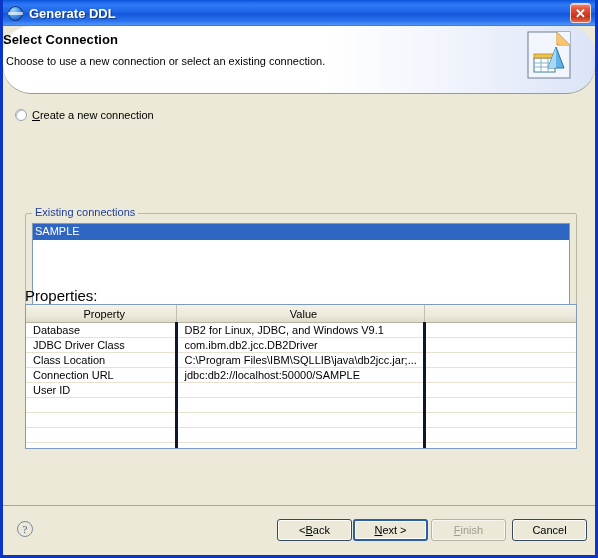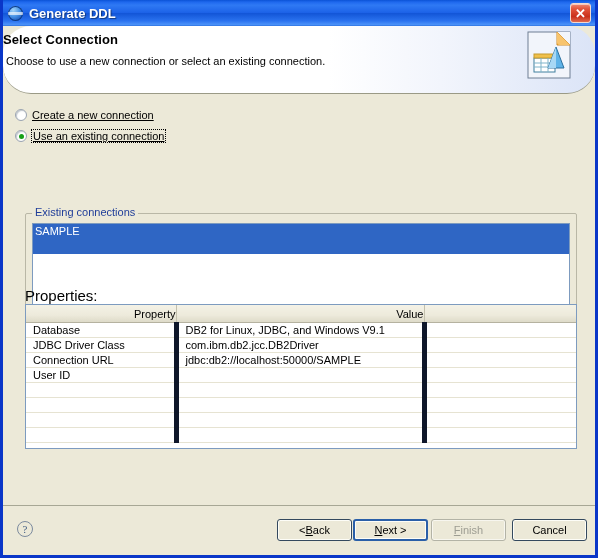--- a/index.html
+++ b/index.html
@@ -51,21 +51,21 @@
     padding:6px 0 0 0;
     border-radius:28px;
   }
   .header h1{margin:0;font-size:13px;font-weight:bold;color:#000;letter-spacing:.1px;}
   .header p{margin:8px 0 0 3px;font-size:11px;color:#000;}
   .header-icon{
     position:absolute;right:23px;top:5px;width:45px;height:49px;
   }
   
   .content{
-    position:relative;padding:0;height:405px;box-sizing:border-box;background:#ece9d8;text-decoration:underline;
+    position:relative;padding:0;height:405px;box-sizing:border-box;background:#ece9d8;
   }
   .radio-row{display:flex;align-items:center;height:17px;margin-left:12px;}
   .radio-row.first{margin-top:12px;}
   .radio-row.second{margin-top:4px;}
   .radio{
     width:12px;height:12px;border-radius:50%;box-sizing:border-box;flex:0 0 auto;
     background:#fff;border:1px solid #9aa3b0;
     box-shadow:inset 1px 1px 1px rgba(120,130,145,.45);
     position:relative;cursor:pointer;
   }
@@ -86,38 +86,38 @@
   }
   .group-title{
     position:absolute;left:7px;top:0;background:#ece9d8;padding:0 3px;
     font-size:11px;color:#1f3d99;white-space:nowrap;
   }
   .listbox{
     position:absolute;left:7px;top:17px;right:7px;bottom:8px;
     background:#fff;border:1px solid #7d9bbf;box-sizing:border-box;overflow:hidden;
   }
   .list-item{
-    height:30px;line-height:14px;padding:0 2px;font-size:11px;color:#000;cursor:pointer;
+    height:16px;line-height:14px;padding:0 2px;font-size:11px;color:#000;cursor:pointer;
   }
   .list-item.selected{background:#2f66c4;color:#fff;}
   
   .props-label{position:absolute;left:22px;top:181px;font-size:15px;color:#000;}
   .table-wrap{
     position:absolute;left:22px;top:198px;width:552px;height:145px;
     background:#fff;border:1px solid #7d9bbf;box-sizing:border-box;overflow:hidden;
   }
   table.props{border-collapse:collapse;width:100%;table-layout:fixed;font-size:11px;}
   table.props th{
-    height:17px;padding:0 0 0 7px;text-align:right;font-weight:normal;font-size:11px;color:#000;
+    height:17px;padding:0 0 0 7px;text-align:center;font-weight:normal;font-size:11px;color:#000;
     background:linear-gradient(to bottom,#f4f2e6 0%,#edeadb 60%,#dedbc9 100%);
     border-right:1px solid #c3c0ad;border-bottom:1px solid #b5b2a0;
   }
   table.props th.last{border-right:none;}
   table.props td{
-    height:14px;padding:0 0 0 7px;border-right:5px solid #0f172a;border-bottom:1px solid #e6e3d2;
+    height:14px;padding:0 0 0 7px;border-right:3px solid #0f172a;border-bottom:1px solid #e6e3d2;
     color:#000;white-space:nowrap;overflow:hidden;
   }
   table.props td.last{border-right:none;}
   .col1{width:150px;}
   .col2{width:248px;}
   
   .sep{
     position:absolute;left:0;right:0;top:505px;height:1px;background:#a7a795;
   }
   .buttonbar{
@@ -181,24 +181,20 @@
     </div>
   </div>
 
   <div class="content">
 
     <div class="radio-row first">
       <span class="radio"></span>
       <span class="radio-label"><u>C</u><span>reate a new connection</span></span>
     </div>
 
-    <div class="radio-row second">
-      <span class="radio checked"></span>
-      <span class="radio-label focus-ring"><u>U</u><span>se an existing connection</span></span>
-    </div>
 
     <div class="groupbox">
       <div class="group-border"></div>
       <div class="group-title">Existing connections</div>
       <div class="listbox">
         <div class="list-item selected">SAMPLE</div>
       </div>
     </div>
 
     <div class="props-label">Properties:</div>
@@ -222,20 +218,25 @@
             <td>Database</td>
             <td>DB2 for Linux, JDBC, and Windows V9.1</td>
             <td class="last"></td>
           </tr>
           <tr>
             <td>JDBC Driver Class</td>
             <td>com.ibm.db2.jcc.DB2Driver</td>
             <td class="last"></td>
           </tr>
           <tr>
+            <td>Class Location</td>
+            <td>C:\Program Files\IBM\SQLLIB\java\db2jcc.jar;...</td>
+            <td class="last"></td>
+          </tr>
+          <tr>
             <td>Connection URL</td>
             <td>jdbc:db2://localhost:50000/SAMPLE</td>
             <td class="last"></td>
           </tr>
           <tr>
             <td>User ID</td>
             <td></td>
             <td class="last"></td>
           </tr>
           <tr>

